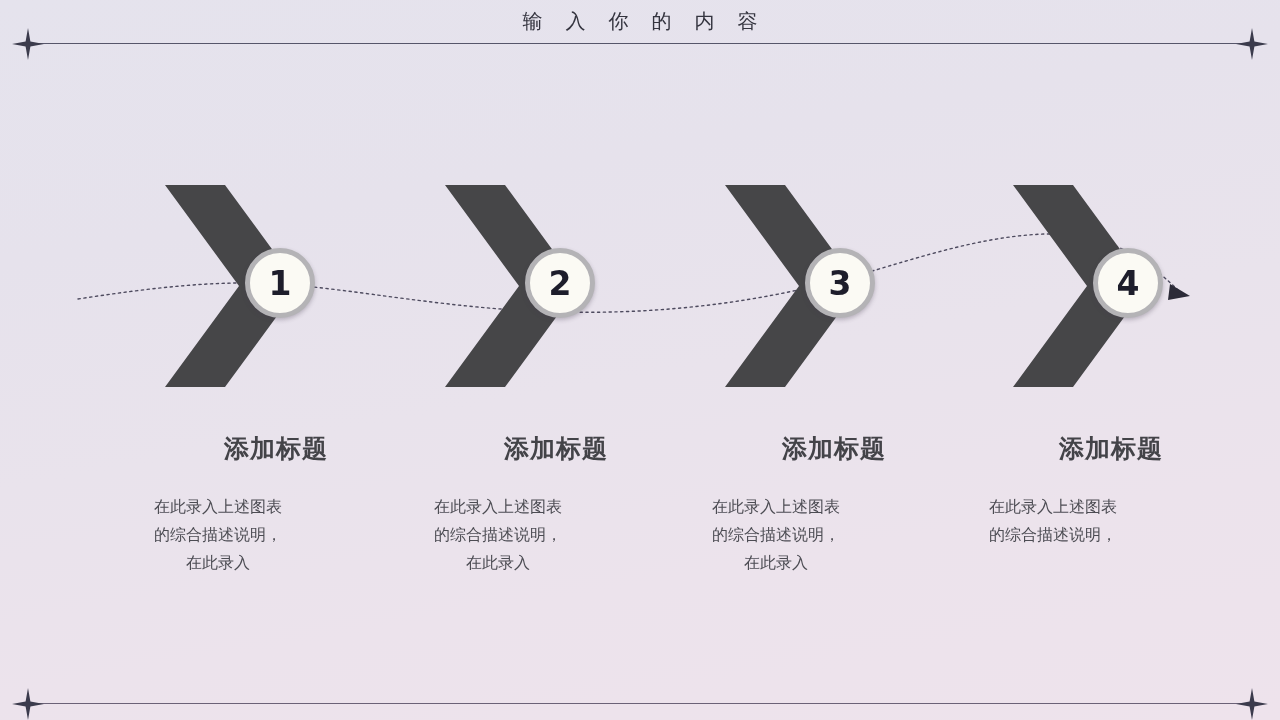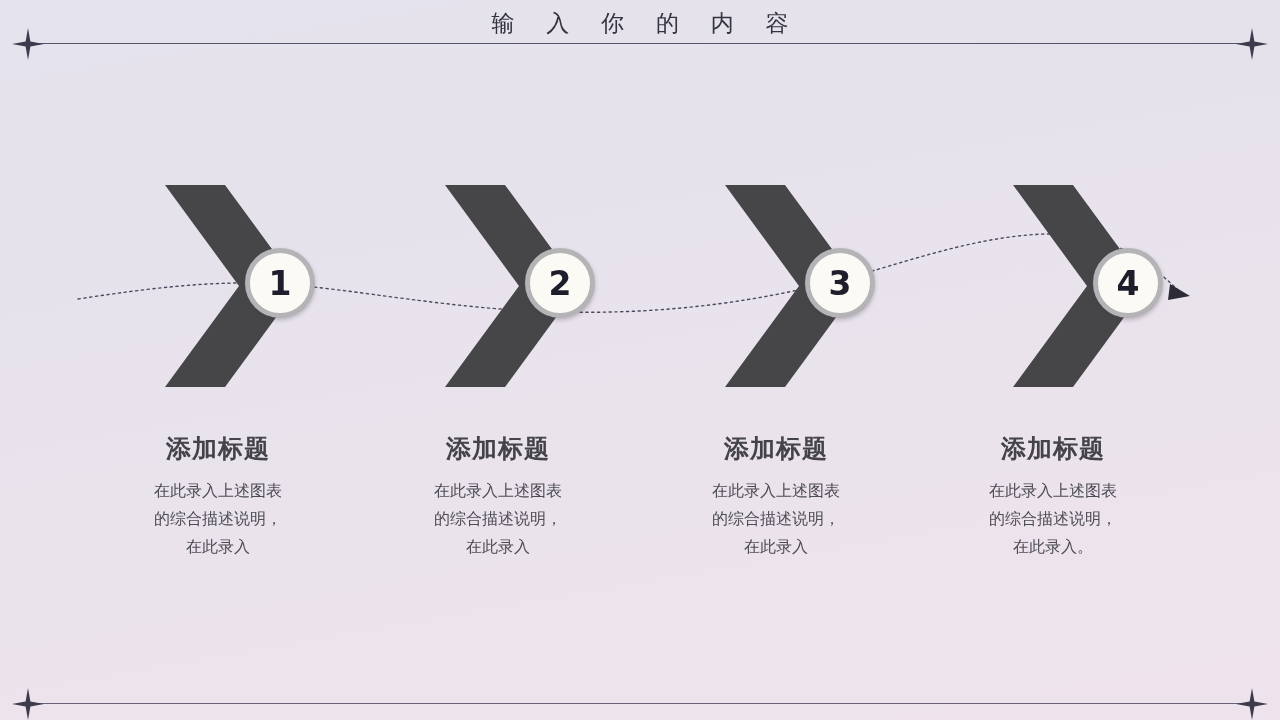--- a/index.html
+++ b/index.html
@@ -27,25 +27,25 @@
     overflow: hidden;
   }
 
   
   #header-title {
     position: absolute;
     top: 8px;
     left: 0;
     width: 1280px;
     text-align: center;
-    font-size: 23px;
+    font-size: 20px;
     letter-spacing: 9px;
     text-indent: 9px;
     color: #34343f;
-    font-family: Liberation Mono, monospace;
+    font-family: Liberation Serif, serif;
     white-space: nowrap;
   }
 
   .rule {
     position: absolute;
     left: 28px;
     width: 1224px;
     height: 1px;
     background: #56566a;
   }
@@ -101,22 +101,23 @@
     position: absolute;
     top: 432px;
     width: 220px;
     text-align: center;
   }
   .cap-title {
     font-size: 25px;
     font-weight: bold;
     color: #434348;
     letter-spacing: 1px;
-    margin-bottom: 12px;
+    margin-bottom: 28px;
     font-family: "DejaVu Sans", sans-serif;
+    text-align: right;
   }
   .cap-body {
     font-size: 16px;
     color: #4c4c53;
     line-height: 28px;
     font-family: "DejaVu Sans", sans-serif;
   }
   .cap-body div { white-space: nowrap; text-align: center; }
 </style>
 </head>
@@ -215,17 +216,16 @@
       <div>的综合描述说明，</div>
       <div>在此录入</div>
     </div>
   </div>
 
   <div class="caption" style="left:943px;">
     <div class="cap-title">添加标题</div>
     <div class="cap-body">
       <div>在此录入上述图表</div>
       <div>的综合描述说明，</div>
-      <div>在此录入。</div>
     </div>
   </div>
 
 </div>
 
 </body></html>

